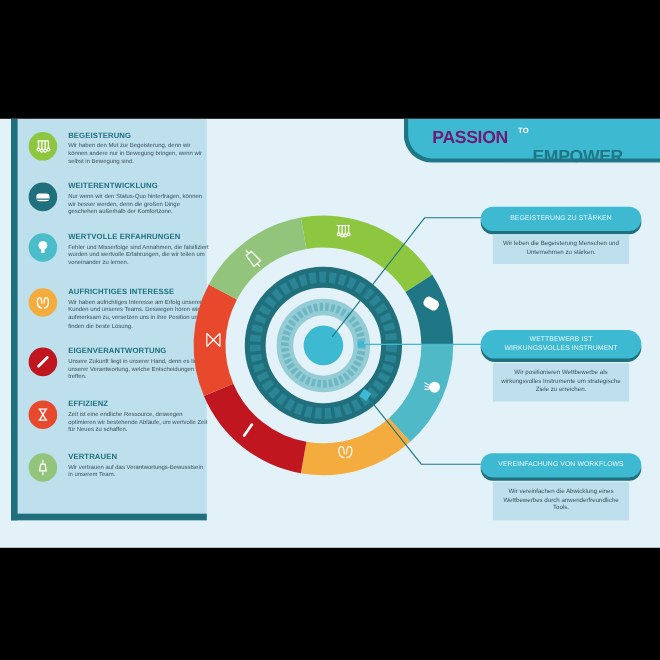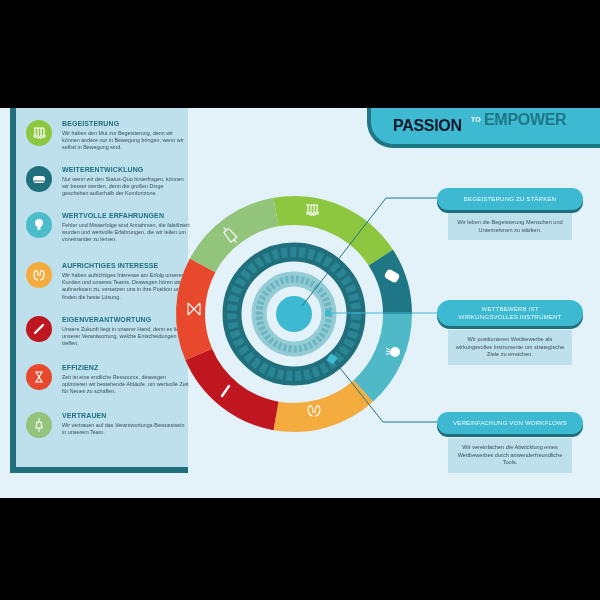--- a/index.html
+++ b/index.html
@@ -13,23 +13,23 @@
   .value { position:absolute; left:10px; width:160px; }
   .value .ic { position:absolute; left:0; top:0; width:26px; height:26px; border-radius:50%;
                display:flex; align-items:center; justify-content:center; }
   .value .ic svg { width:16px; height:16px; }
   .value .t { position:absolute; left:36px; top:0; font-size:7px; font-weight:bold; color:#1e6f80; letter-spacing:0.1px; }
   .value .d { position:absolute; left:36px; top:10px; width:128px; font-size:5.4px; line-height:7.2px; color:#3a4f58; }
 
   
   .banner { position:absolute; left:367px; top:0; width:240px; height:40px; background:#3db9d1;
             border-bottom:4px solid #1f7685; border-left:4px solid #1f7685; border-bottom-left-radius:26px; box-sizing:border-box; }
-  .banner .b1 { position:absolute; left:22px; top:9px; font-size:16px; font-weight:bold; color:#0f172a; letter-spacing:-0.3px; }
+  .banner .b1 { position:absolute; left:22px; top:9px; font-size:16px; font-weight:bold; color:#701a75; letter-spacing:-0.3px; }
   .banner .b2 { position:absolute; left:100px; top:8px; font-size:7px; font-weight:bold; color:#ffffff; }
-  .banner .b3 { position:absolute; left:113px; top:3px; font-size:16px; font-weight:bold; color:#1f7685; letter-spacing:-0.3px; }
+  .banner .b3 { position:absolute; left:113px; top:26px; font-size:16px; font-weight:bold; color:#1f7685; letter-spacing:-0.3px; }
 
   
   .pill { position:absolute; left:437px; width:146px; background:#3db9d1; border-radius:13px;
           box-shadow:0 3px 0 #1f6f7c; color:#eaf8fb; font-size:6.2px; text-align:center;
           display:flex; align-items:center; justify-content:center; line-height:8px; letter-spacing:0.1px; }
   .note { position:absolute; left:448px; width:124px; background:#bde0ec; color:#3a4f58;
           font-size:5.6px; line-height:7.6px; text-align:center; padding:6px 4px; box-sizing:border-box; }
 
   svg.diagram { position:absolute; left:0; top:0; }
 </style>

